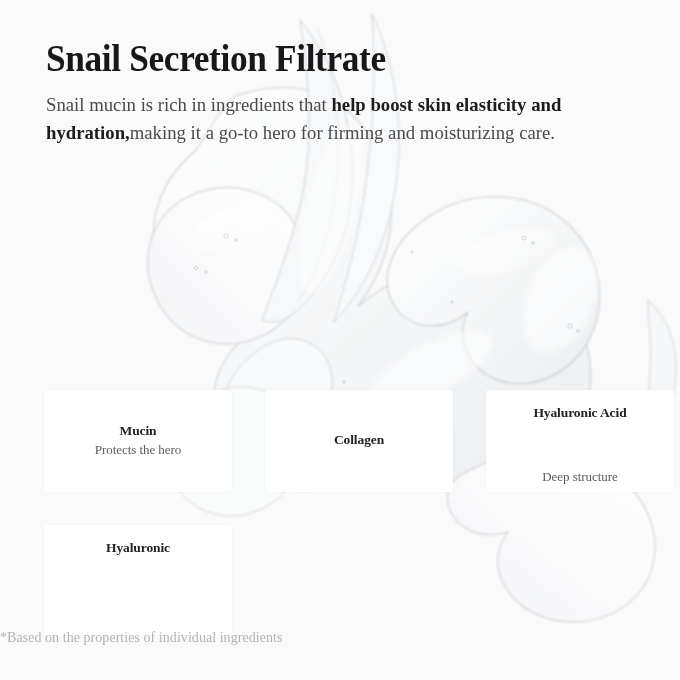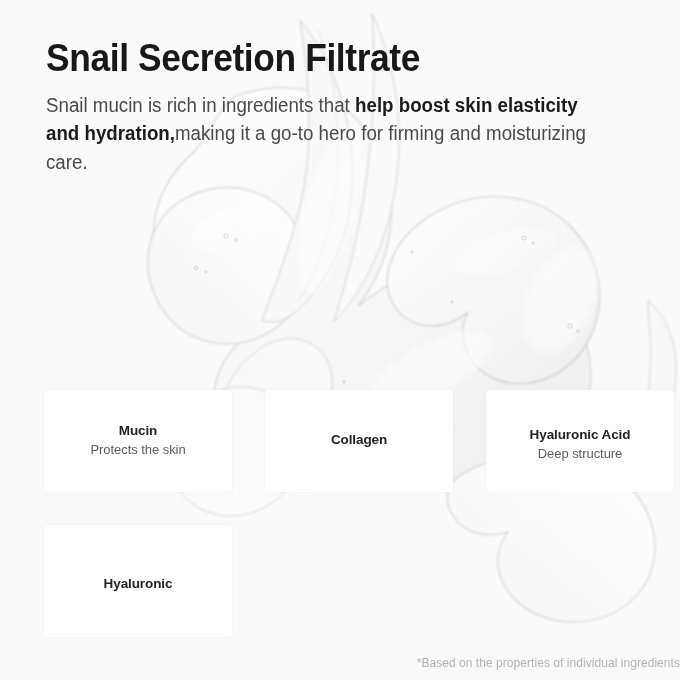--- a/index.html
+++ b/index.html
@@ -6,21 +6,21 @@
     margin: 0;
     padding: 0;
     background: #ffffff;
   }
   #page {
     position: relative;
     width: 680px;
     height: 680px;
     overflow: hidden;
     background: #fafafa;
-    font-family: Liberation Sans, sans-serif;
+    font-family: Liberation Serif, serif;
     -webkit-font-smoothing: antialiased;
   }
 
   
   #gel-layer {
     position: absolute;
     inset: 0;
     z-index: 0;
     pointer-events: none;
   }
@@ -93,29 +93,29 @@
   }
   .card-desc {
     font-size: 13px;
     font-weight: 400;
     color: #5d5d61;
     line-height: 1.42;
     letter-spacing: -0.05px;
   }
 
   
-  .cards .card.row2 { justify-content: center; padding-top: 14px; }
+  .cards .card.row2 { justify-content: space-between; padding-top: 14px; }
 
   .footnote {
     position: absolute;
     left: 0;
     right: 0;
-    top: 656px;
-    text-align: right;
-    font-size: 12px;
+    top: 630px;
+    text-align: left;
+    font-size: 14px;
     color: #b3b3b7;
     letter-spacing: 0.05px;
     z-index: 4;
   }
 </style>
 </head>
 <body>
 
 <div id="page">
 
@@ -224,21 +224,21 @@
     <h1 class="title">Snail Secretion Filtrate</h1>
     <p class="subtitle">
       <span class="reg">Snail mucin is rich in ingredients that </span><span class="bold">help boost skin elasticity and hydration,</span><span class="reg">making it a go-to hero for firming and moisturizing care.</span>
     </p>
   </div>
 
   <div class="cards">
 
     <div class="card">
       <div class="card-title">Mucin</div>
-      <div class="card-desc">Protects the skin</div>
+      <div class="card-desc">Protects the hero</div>
     </div>
 
 
     <div class="card">
       <div class="card-title">Collagen</div>
     </div>
 
     <div class="card row2">
       <div class="card-title">Hyaluronic Acid</div>
       <div class="card-desc">Deep structure</div>

